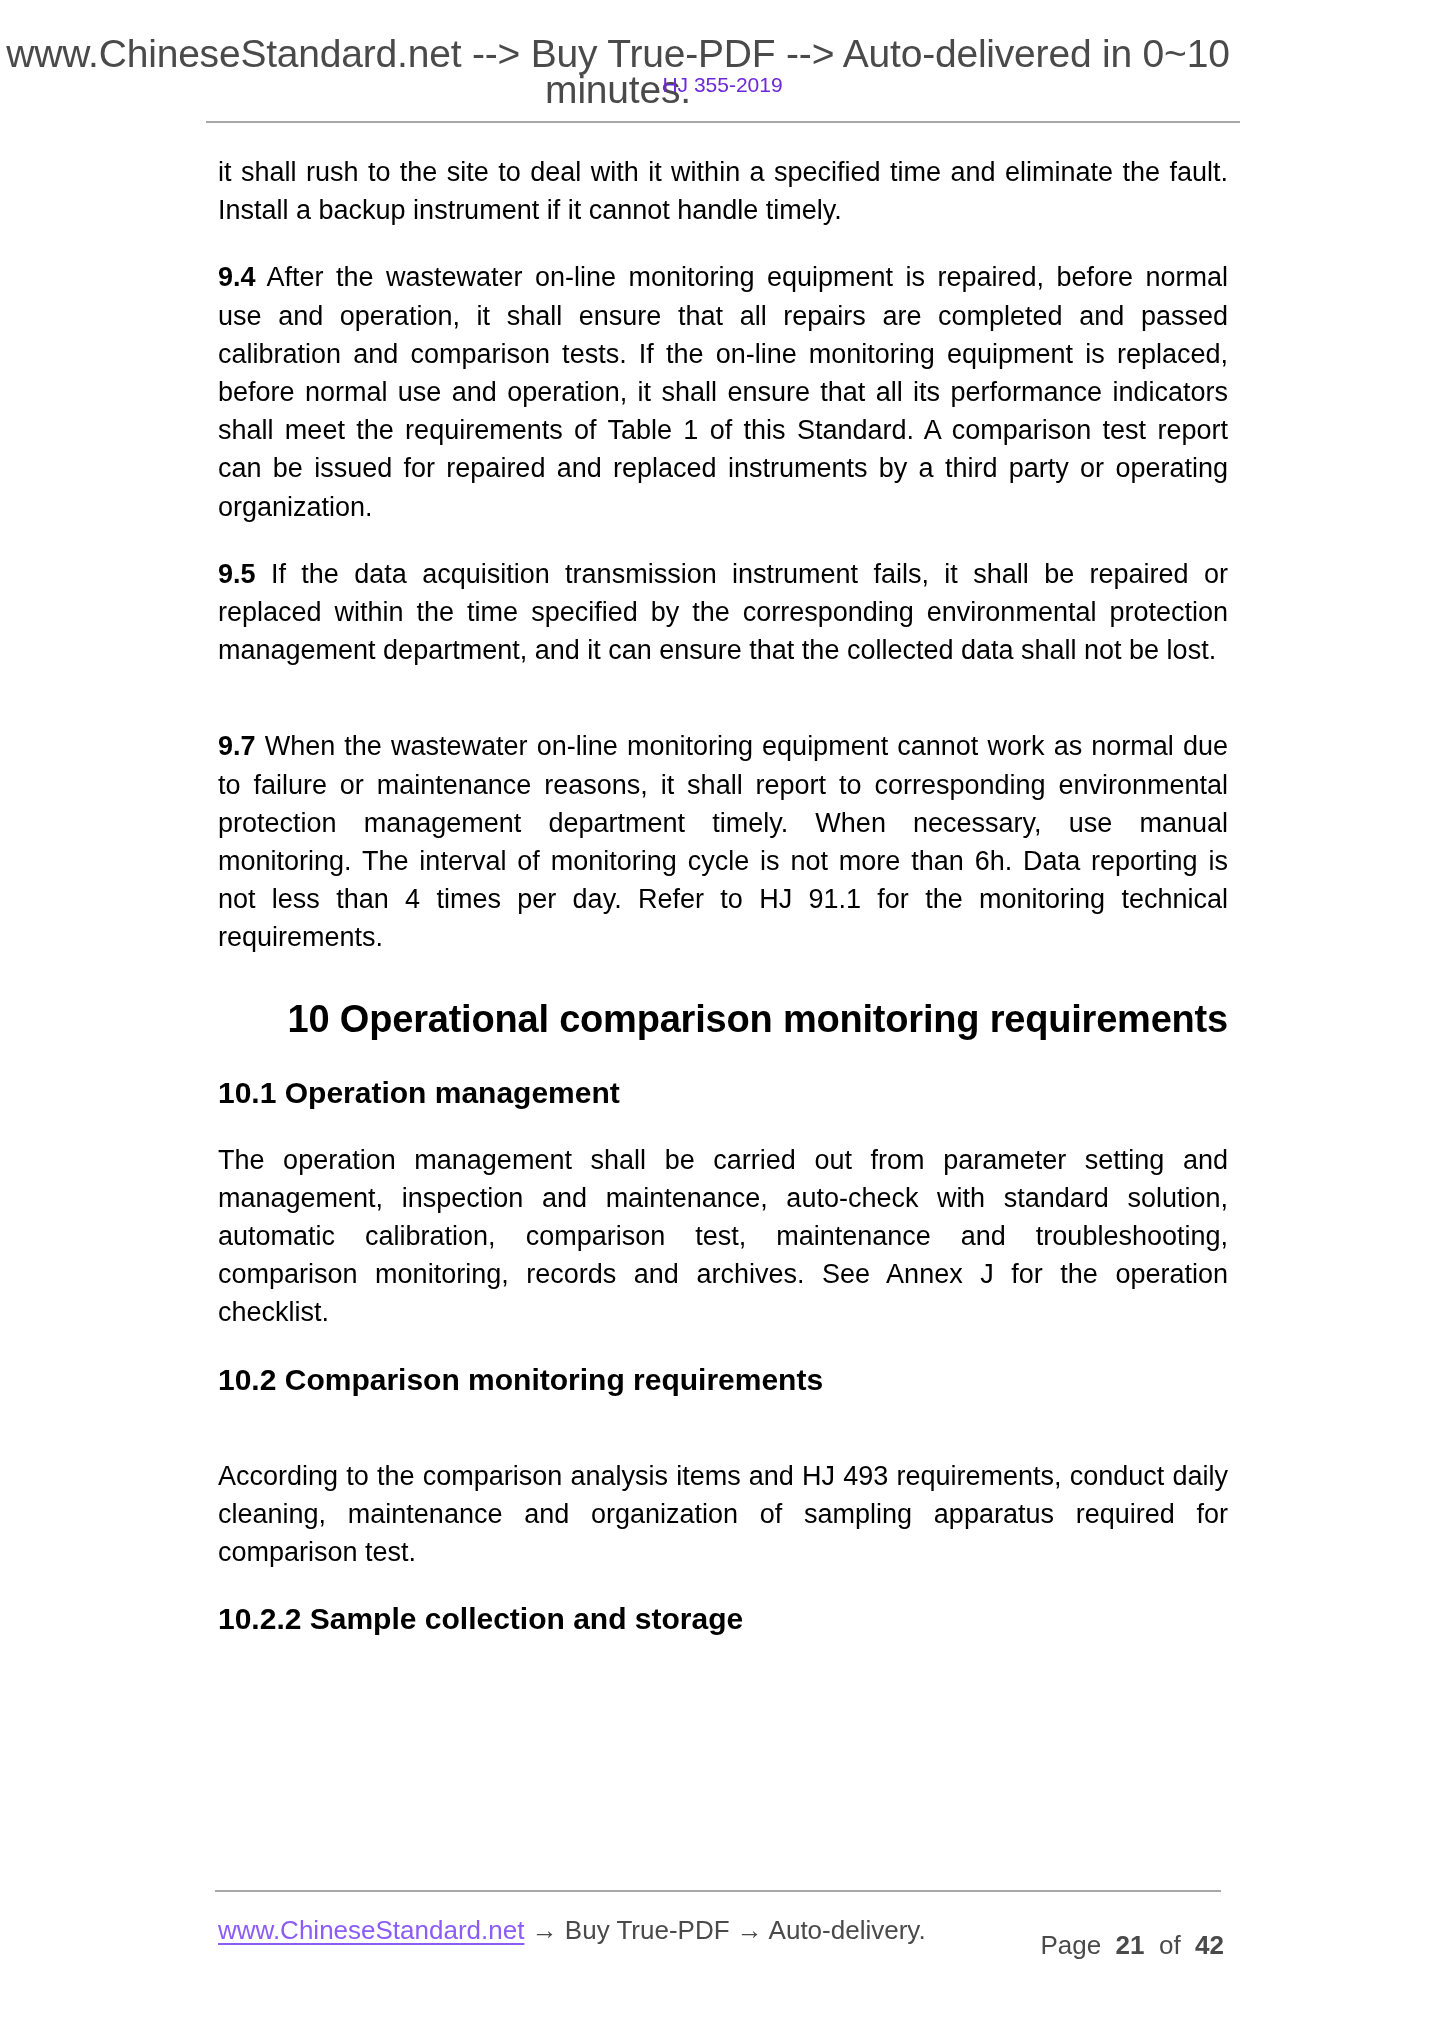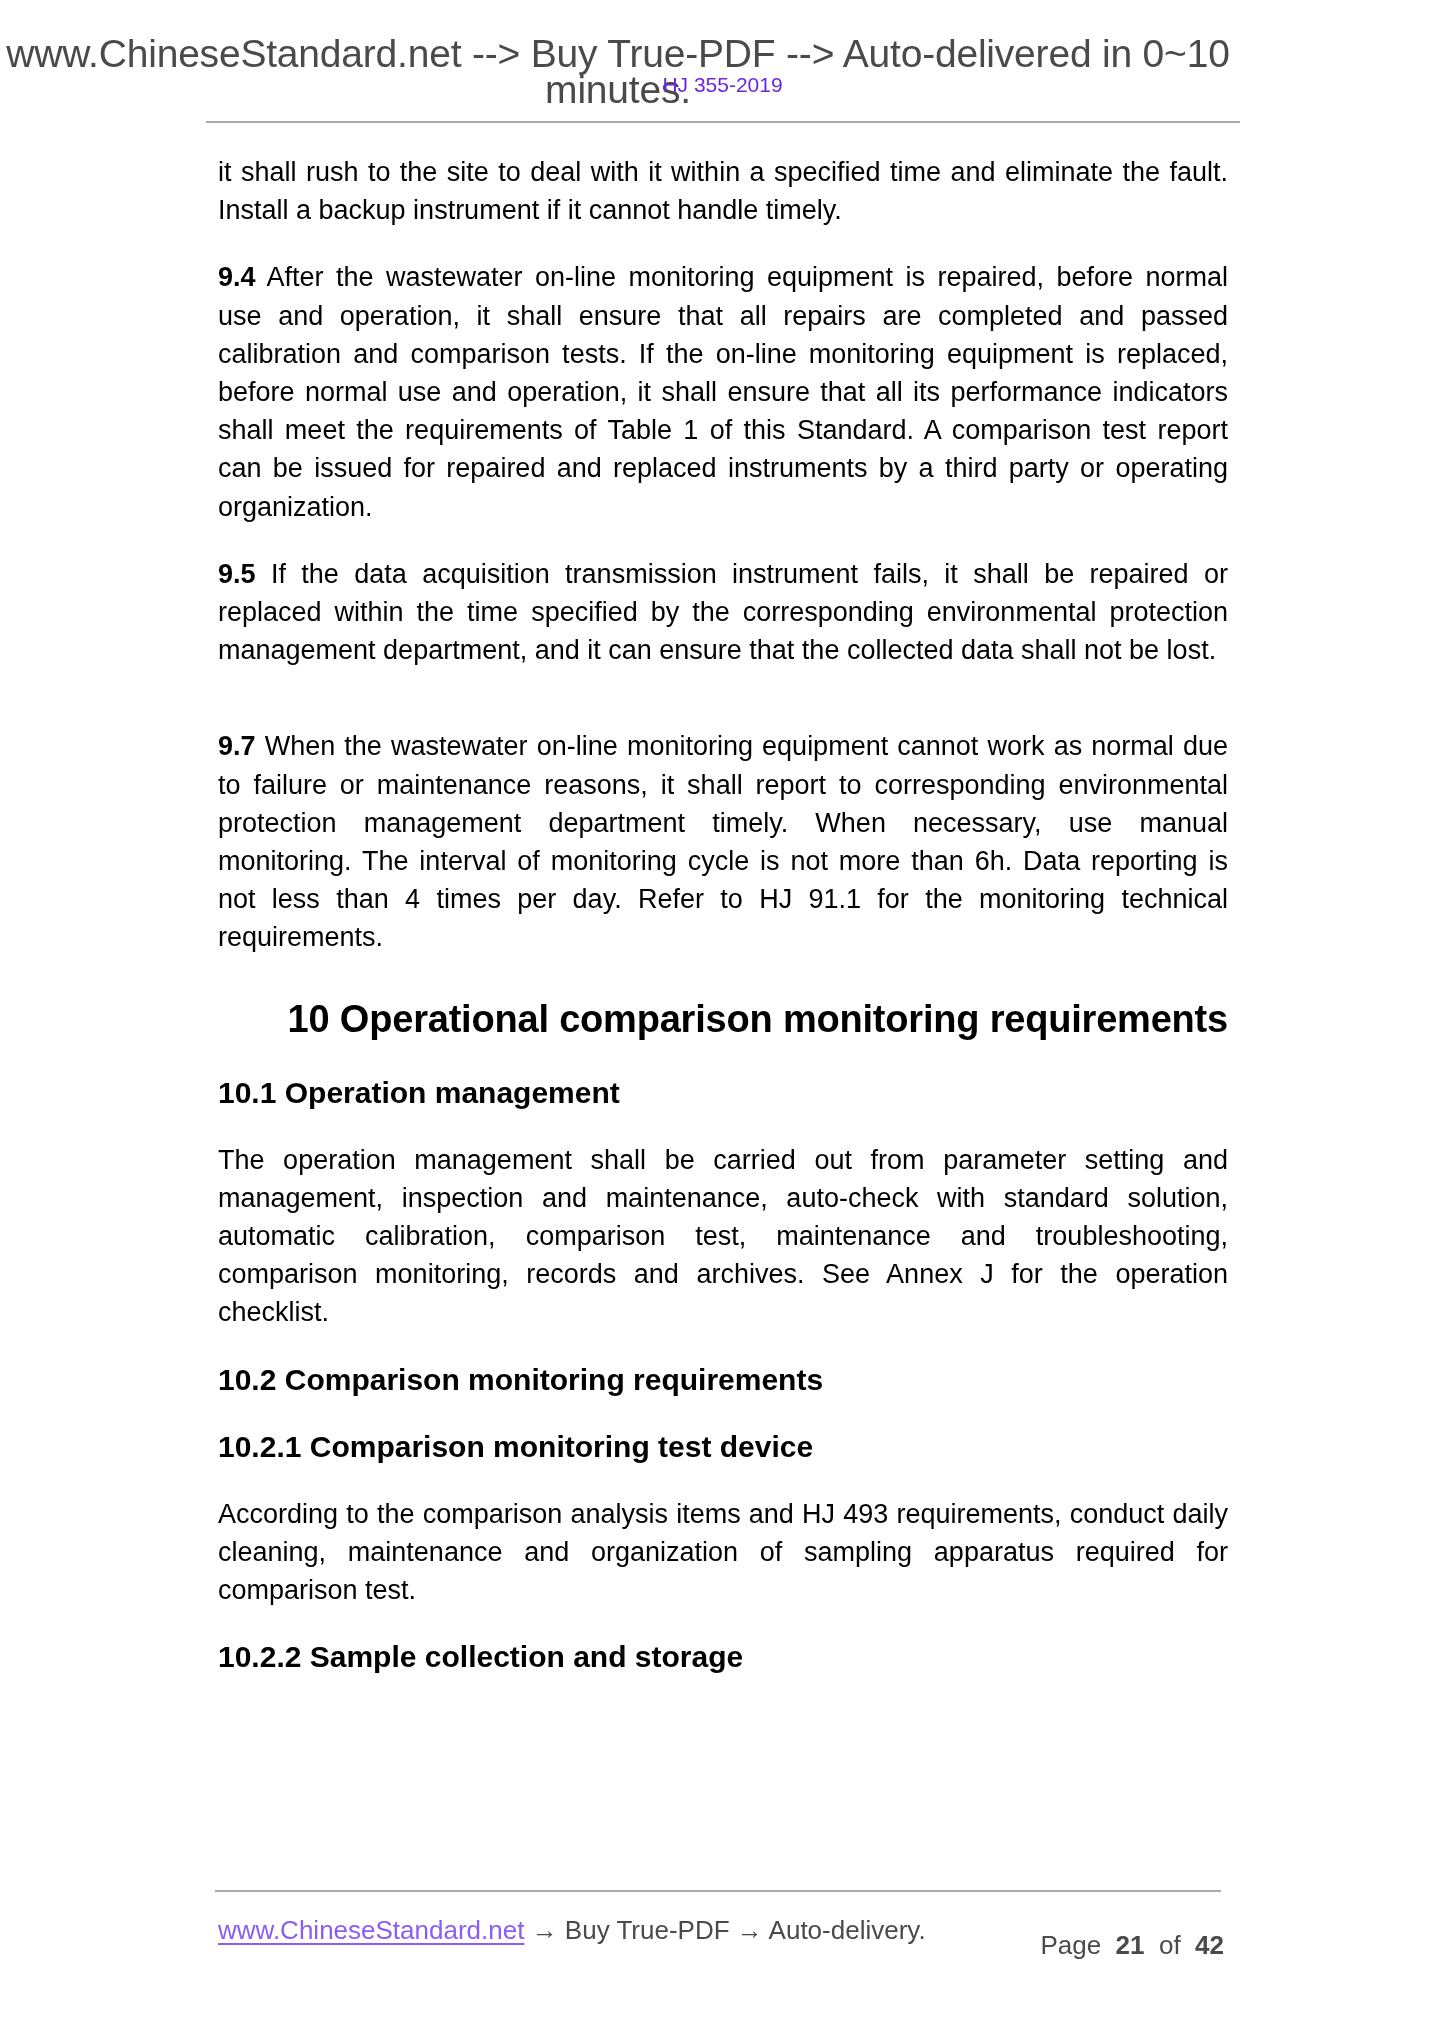--- a/index.html
+++ b/index.html
@@ -50,21 +50,20 @@
 
   <h3 class="sub">10.1 Operation management</h3>
   <div style="height:29px"></div>
 
   <p class="para">The operation management shall be carried out from parameter setting and management, inspection and maintenance, auto-check with standard solution, automatic calibration, comparison test, maintenance and troubleshooting, comparison monitoring, records and archives. See Annex J for the operation checklist.</p>
   <div style="height:29px"></div>
 
   <h3 class="sub">10.2 Comparison monitoring requirements</h3>
   <div style="height:29px"></div>
 
-  <h3 class="sub">10.2.1 Comparison monitoring test device</h3>
   <div style="height:29px"></div>
 
   <p class="para">According to the comparison analysis items and HJ 493 requirements, conduct daily cleaning, maintenance and organization of sampling apparatus required for comparison test.</p>
   <div style="height:29px"></div>
 
   <h3 class="sub">10.2.2 Sample collection and storage</h3>
 </div>
 
 <div class="rule-bot"></div>
 <div class="footer">

